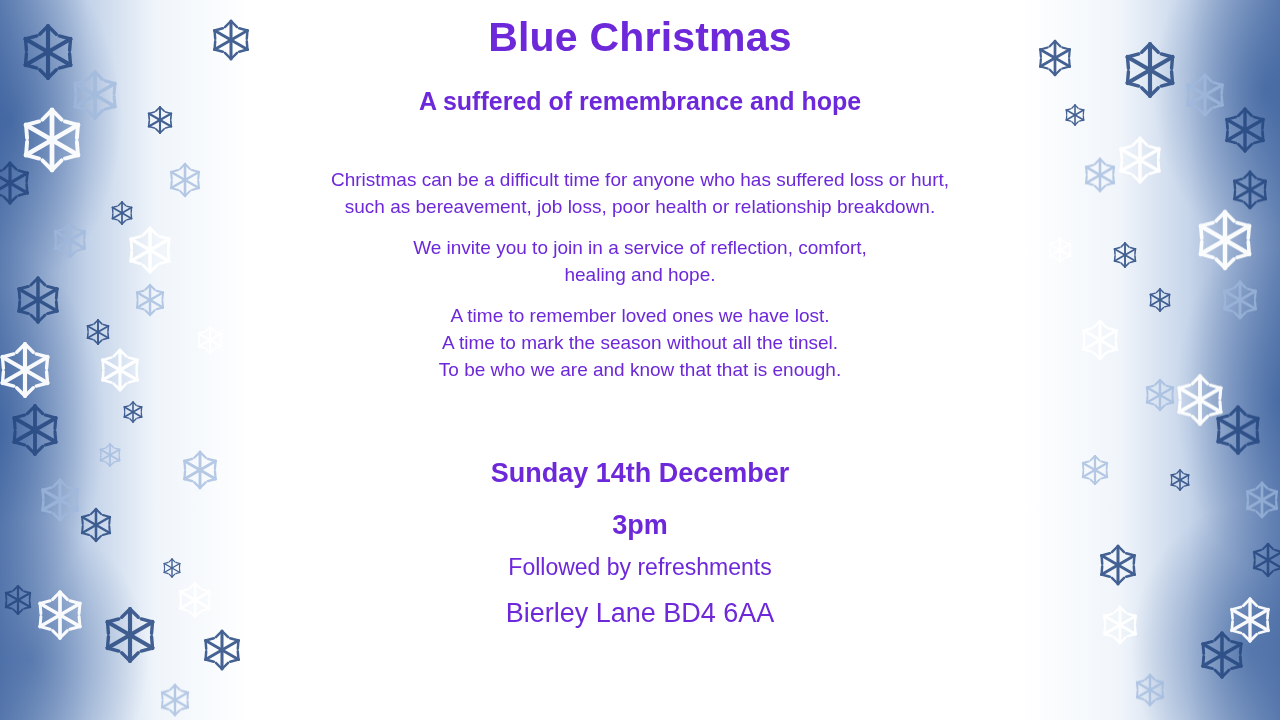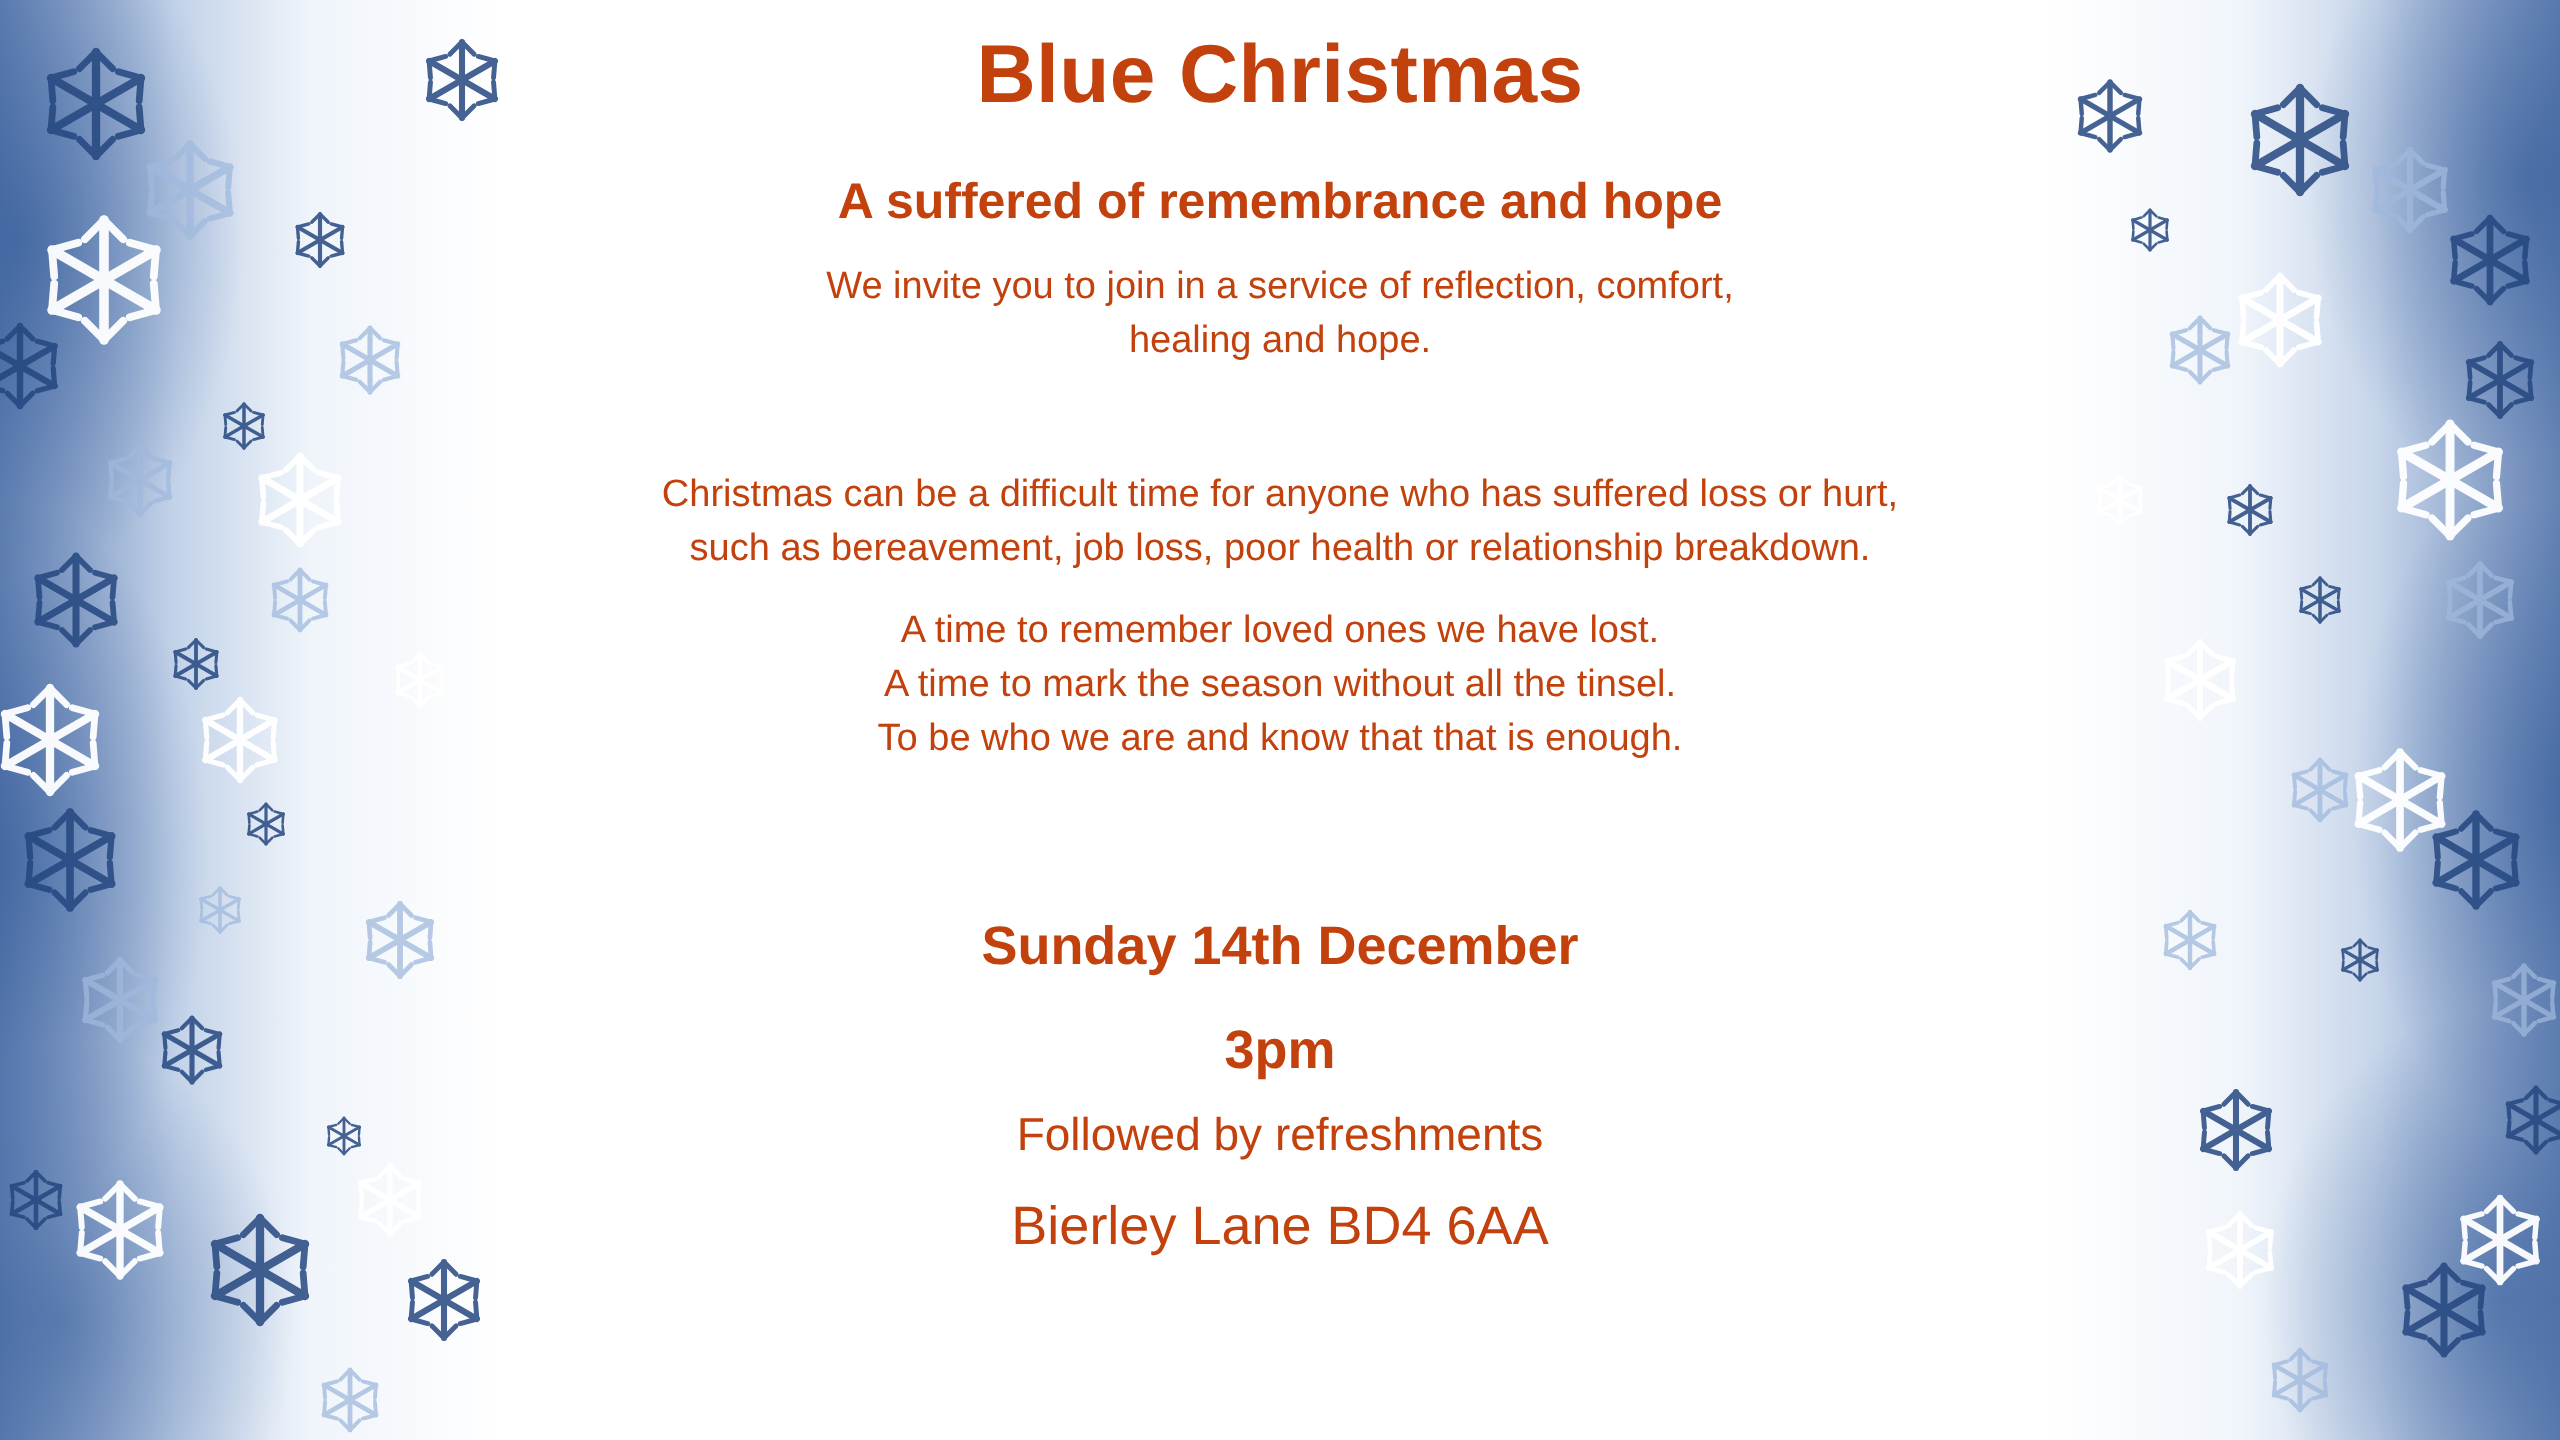--- a/index.html
+++ b/index.html
@@ -55,21 +55,21 @@
     height: 720px;
     pointer-events: none;
   }
 
   
   .content {
     position: relative;
     z-index: 5;
     width: 1280px;
     text-align: center;
-    color: #c2410c;
+    color: #6d28d9;
   }
   .title {
     margin: 0;
     padding-top: 14px;
     font-size: 41px;
     font-weight: bold;
     letter-spacing: 0.2px;
   }
   .subtitle {
     margin: 0;
@@ -216,24 +216,24 @@
       <use href="#flake" transform="translate(1250,620) scale(2.1)"></use>
       <use href="#flake" transform="translate(1120,625) scale(1.8)"></use>
       <use href="#flake" transform="translate(1060,250) scale(1.2)"></use>
     </g>
   </svg>
 
   <div class="content">
     <h1 class="title">Blue Christmas</h1>
     <h2 class="subtitle">A suffered of  remembrance and hope</h2>
 
+    <p class="para para-1" style="white-space: pre-line;">Christmas can be a difficult time for anyone who has suffered loss or hurt,
+such as bereavement, job loss, poor health or relationship breakdown.</p>
     <p class="para para-2" style="white-space: pre-line;">We invite you to join in a service of reflection, comfort,
 healing and hope.</p>
-    <p class="para para-1" style="white-space: pre-line;">Christmas can be a difficult time for anyone who has suffered loss or hurt,
-such as bereavement, job loss, poor health or relationship breakdown.</p>
     <p class="para para-3" style="white-space: pre-line;">A time to remember loved ones we have lost.
 A time to mark the season without all the tinsel.
 To be who we are and know that that is enough.</p>
 
     <p class="date">Sunday 14th December</p>
     <p class="time">3pm</p>
     <p class="refreshments">Followed by refreshments</p>
 
     <p class="address">Bierley Lane BD4 6AA</p>
   </div>

